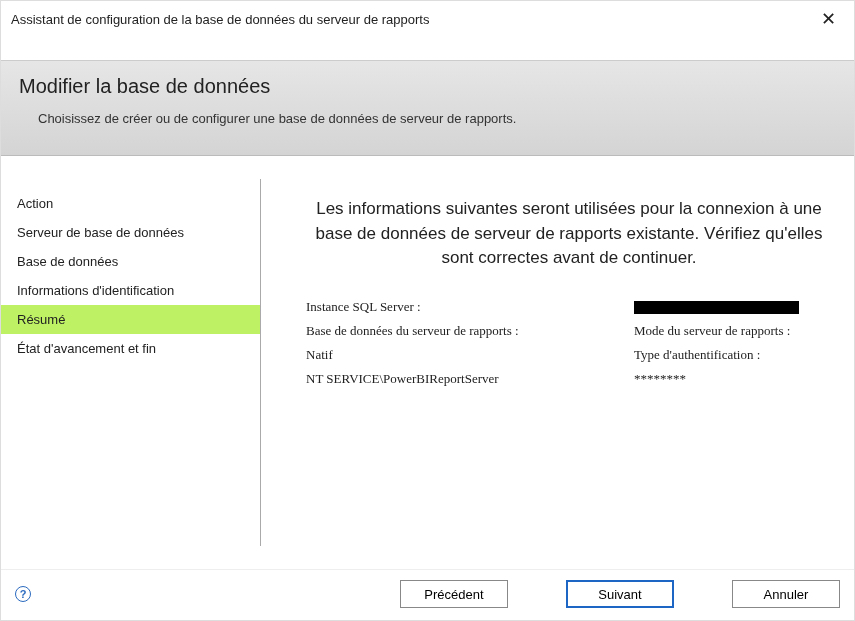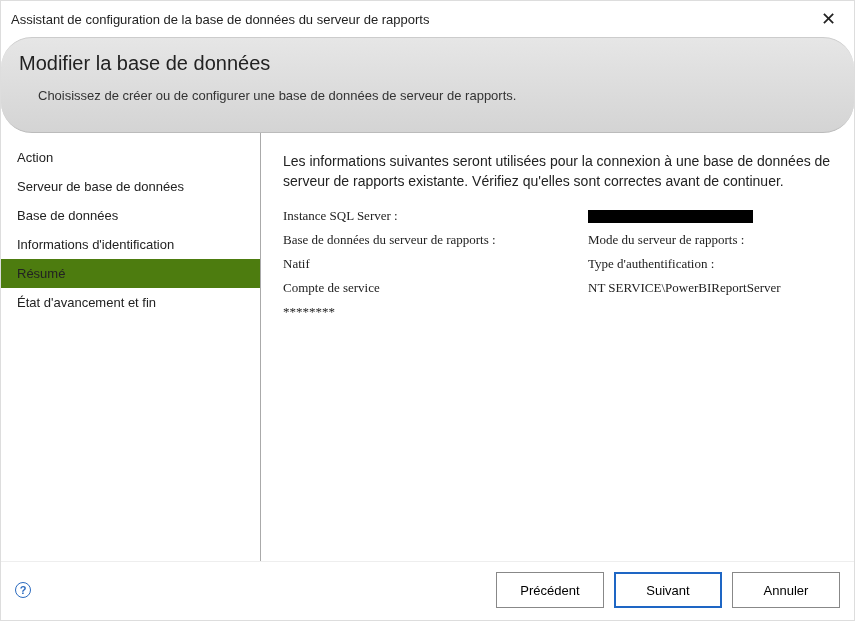--- a/index.html
+++ b/index.html
@@ -1,15 +1,15 @@
 <!DOCTYPE html>
 <html><head>
 <meta charset="utf-8">
 <style>
-  * { box-sizing: border-box; }
+  * { box-sizing: border-box; gap: 23px; }
   html, body {
     margin: 0; padding: 0;
     font-family: "Segoe UI", Arial, sans-serif;
     font-size: 13px;
     color: #222;
     background: #fff;
   }
   .window {
     width: 855px;
     height: 621px;
@@ -30,21 +30,20 @@
     line-height: 1;
     padding: 4px 8px;
     cursor: pointer;
     font-weight: 300;
   }
   .header {
     background: linear-gradient(#e6e6e6, #d4d4d4);
     padding: 14px 18px 16px 18px;
     border-top: 1px solid #ccc;
     border-bottom: 1px solid #bbb;
-    border-radius: 31px;
   }
   .header-title {
     font-size: 20px;
     font-weight: 400;
     margin: 0 0 6px 0;
     color: #222;
   }
   .header-subtitle {
     font-size: 13px;
     color: #333;
@@ -61,32 +60,33 @@
     border-right: 1px solid #aaa;
     padding: 10px 0;
   }
   .sidebar-item {
     padding: 7px 16px;
     font-size: 13px;
     cursor: pointer;
     color: #222;
   }
   .sidebar-item.selected {
-    background: #4d7c0f;
+    background: #bef264;
   }
   .main {
     flex: 1;
     padding: 18px 22px;
     overflow: auto;
   }
   .intro {
-    font-size: 14px;
+    font-size: 17px;
     line-height: 1.45;
     color: #222;
-    margin-bottom: 16px;
+    margin-bottom: 28px;
+    text-align: center;
   }
   .summary-table {
     display: grid;
     grid-template-columns: 305px 1fr;
     row-gap: 8px;
     font-size: 13px;
     font-family: Liberation Serif, serif;
   }
   .summary-label {
     color: #222;
@@ -119,26 +119,27 @@
     font-size: 11px;
     font-weight: bold;
     display: flex;
     align-items: center;
     justify-content: center;
     cursor: pointer;
   }
   .footer-spacer { flex: 1; }
   .btn {
     min-width: 108px;
-    height: 36px;
+    height: 28px;
     background: #fff;
     border: 1px solid #888;
     font-size: 13px;
     cursor: pointer;
     padding: 0 22px;
+    margin-left: 48px;
   }
   .btn.default {
     border: 2px solid #1e66c4;
   }
 </style>
 </head>
 <body>
 
 <div class="window">
 
@@ -183,21 +184,20 @@
         <div class="summary-value">
           <span class="redacted"></span>
         </div>
 
         <div class="summary-label">Base de données du serveur de rapports :</div>
 
         <div class="summary-label">Mode du serveur de rapports :</div>
         <div class="summary-value">Natif</div>
 
         <div class="summary-label">Type d'authentification :</div>
-        <div class="summary-value">Compte de service</div>
 
         <div class="summary-value">NT SERVICE\PowerBIReportServer</div>
 
         <div class="summary-value">********</div>
       </div>
     </div>
 
   </div>
 
   <div class="footer">

